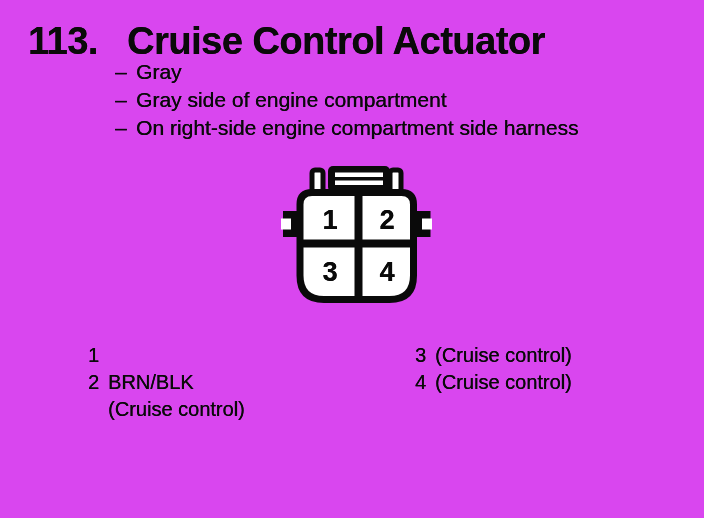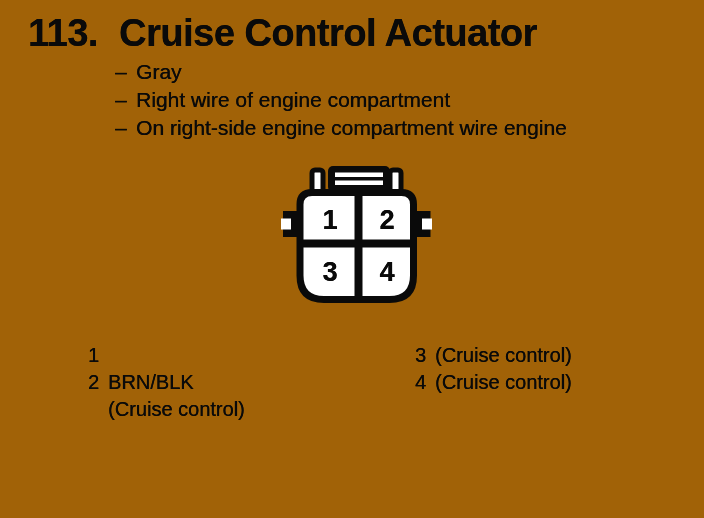--- a/index.html
+++ b/index.html
@@ -1,27 +1,27 @@
 <!DOCTYPE html>
 <html><head>
 <meta charset="utf-8">
 <style>
   html,body{margin:0;padding:0;background:#ffffff;}
   .page{
-    position:relative;width:704px;height:518px;background:#a16207;
+    position:relative;width:704px;height:518px;background:#d946ef;
     color:#0a0a0a;font-family:"Liberation Sans",sans-serif;overflow:hidden;
     text-shadow:0.3px 0 0 currentColor;
   }
   
   .title-row{
     position:absolute;left:28px;top:8px;display:flex;align-items:baseline;
     font-weight:bold;font-size:38px;letter-spacing:-0.5px;white-space:nowrap;
   }
   .item-num{display:inline-block;width:87px;}
-  .title{margin:4px;font-size:inherit;font-weight:inherit;letter-spacing:inherit;}
+  .title{margin:12px;font-size:inherit;font-weight:inherit;letter-spacing:inherit;}
   
   .bullets{
     position:absolute;left:115px;top:58px;margin:0;padding:0;list-style:none;
     font-size:21px;line-height:28px;white-space:nowrap;
   }
   .bullet{display:flex;}
   .dash{display:inline-block;width:21px;flex:none;}
   
   .connector{position:absolute;left:270px;top:158px;width:175px;height:152px;}
   .connector text{
@@ -44,25 +44,25 @@
     <h1 class="title">Cruise Control Actuator</h1>
   </header>
 
   <ul class="bullets">
     <li class="bullet">
       <span class="dash">–</span>
       <span>Gray</span>
     </li>
     <li class="bullet">
       <span class="dash">–</span>
-      <span>Right wire of engine compartment</span>
+      <span>Gray side of engine compartment</span>
     </li>
     <li class="bullet">
       <span class="dash">–</span>
-      <span>On right-side engine compartment wire engine</span>
+      <span>On right-side engine compartment side harness</span>
     </li>
   </ul>
 
   <svg class="connector" viewBox="270 158 175 152" xmlns="http://www.w3.org/2000/svg">
 
     <g>
       <rect x="283" y="211" width="18" height="26" fill="#0a0a0a"></rect>
       <rect x="281" y="218.5" width="10" height="11" fill="#ffffff"></rect>
     </g>
     <g>

